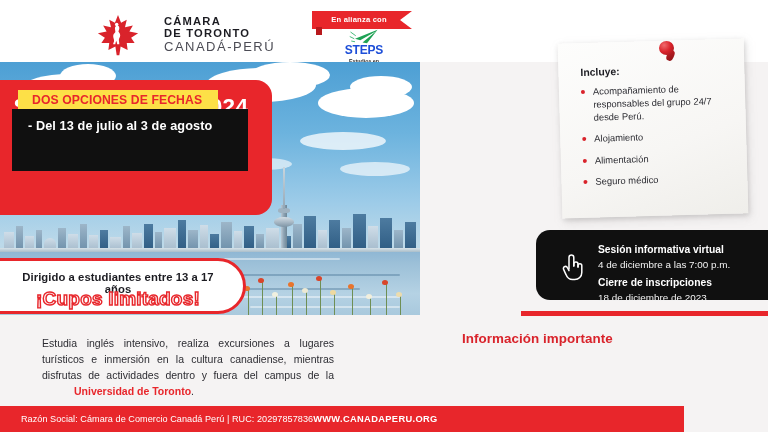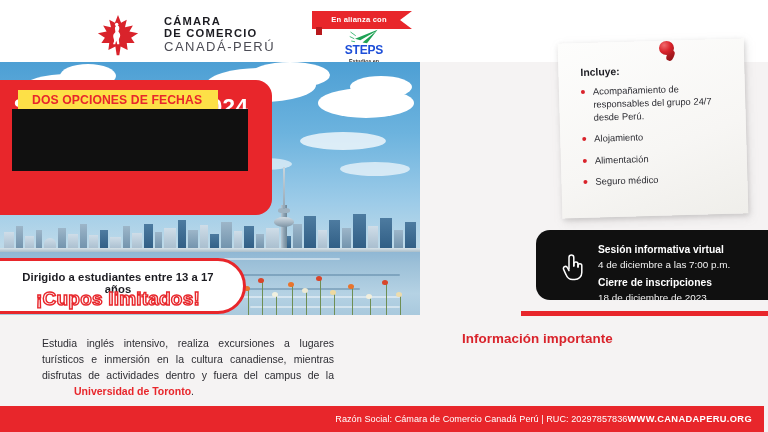--- a/index.html
+++ b/index.html
@@ -231,23 +231,23 @@
   .tri {
     width:0; height:0; flex:0 0 auto; margin-top:4px;
     border-left:6px solid #d9232b;
     border-top:4px solid transparent;
     border-bottom:4px solid transparent;
   }
   .info-row .txt { font-size:10.4px; line-height:1.55; color:#2d2d33; }
 
   
   .footer {
-    position:absolute; left:0; bottom:0; width:764px; height:26px;
+    position:absolute; left:0; bottom:0; width:684px; height:26px;
     background:#e8262b; display:flex; align-items:center;
-    justify-content:flex-end; padding:0 12px 0 7px;
+    justify-content:flex-start; padding:0 12px 0 21px;
   }
   .footer .fl { color:#fff; font-size:9.1px; letter-spacing:.05px; }
   .footer .fr { color:#fff; font-size:9.3px; font-weight:bold; letter-spacing:.35px; }
 </style>
 </head>
 <body>
 
 <div id="flyer">
 
   <div class="header-band"></div>
@@ -255,21 +255,21 @@
   <div class="logo-cam">
     <span class="leaf">
       <svg width="44" height="42" viewBox="0 0 100 96">
         <path fill="#d9232b" d="M50 2 L57 20 L70 13 L66 30 L84 26 L76 40 L96 44 L80 54 L88 66 L70 66 L72 82 L56 74 L53 94 L47 94 L44 74 L28 82 L30 66 L12 66 L20 54 L4 44 L24 40 L16 26 L34 30 L30 13 L43 20 Z"></path>
         <path fill="#ffffff" d="M49 26 c-4 0 -6 3 -6 7 c0 3 1 5 1 8 c-2 3 -5 5 -5 9 c0 4 2 7 2 11 c0 3 -2 5 -2 8 l5 0 c0 -3 1 -5 2 -8 c1 3 2 5 2 8 l5 0 c0 -4 -1 -7 -1 -10 c0 -4 3 -6 3 -10 c0 -4 -2 -6 -4 -9 c1 -3 2 -5 2 -8 c0 -4 -2 -6 -4 -6 Z"></path>
         <circle fill="#ffffff" cx="47" cy="24" r="4"></circle>
       </svg>
     </span>
     <span class="logo-cam-text">
       <div class="l1">CÁMARA</div>
-      <div class="l2">DE COMERCIO</div>
+      <div class="l2">DE TORONTO</div>
       <div class="l3">CANADÁ-PERÚ</div>
     </span>
   </div>
 
   <div class="alianza-wrap">
     <svg width="100" height="18" viewBox="0 0 100 18" style="position:absolute;left:0;top:0">
       <path fill="#e8262b" d="M0 0 L100 0 L88 9 L100 18 L0 18 Z"></path>
     </svg>
     <div class="alianza-label">En alianza con</div>
     <div class="ribbon-tail"></div>
@@ -400,20 +400,21 @@
           <circle cx="6" cy="5.8" r="2.2" fill="#e8262b"></circle>
         </svg>
       </span>
       <span>TORONTO</span>
     </div>
   </div>
 
   <div class="opciones">DOS OPCIONES DE FECHAS</div>
 
   <div class="datesbox">
+    <div>- Del 13 de julio al 3 de agosto</div>
   </div>
 
   <div class="pill">
     <div class="pill-l1">Dirigido a estudiantes entre 13 a 17 años</div>
     <div class="pill-l2">¡Cupos limitados!</div>
   </div>
 
   <div class="desc">
     <span>Estudia inglés intensivo, realiza excursiones a lugares turísticos e inmersión en la cultura canadiense, mientras disfrutas de actividades dentro y fuera del campus de la </span><b>Universidad de Toronto</b><span>.</span>
   </div>

